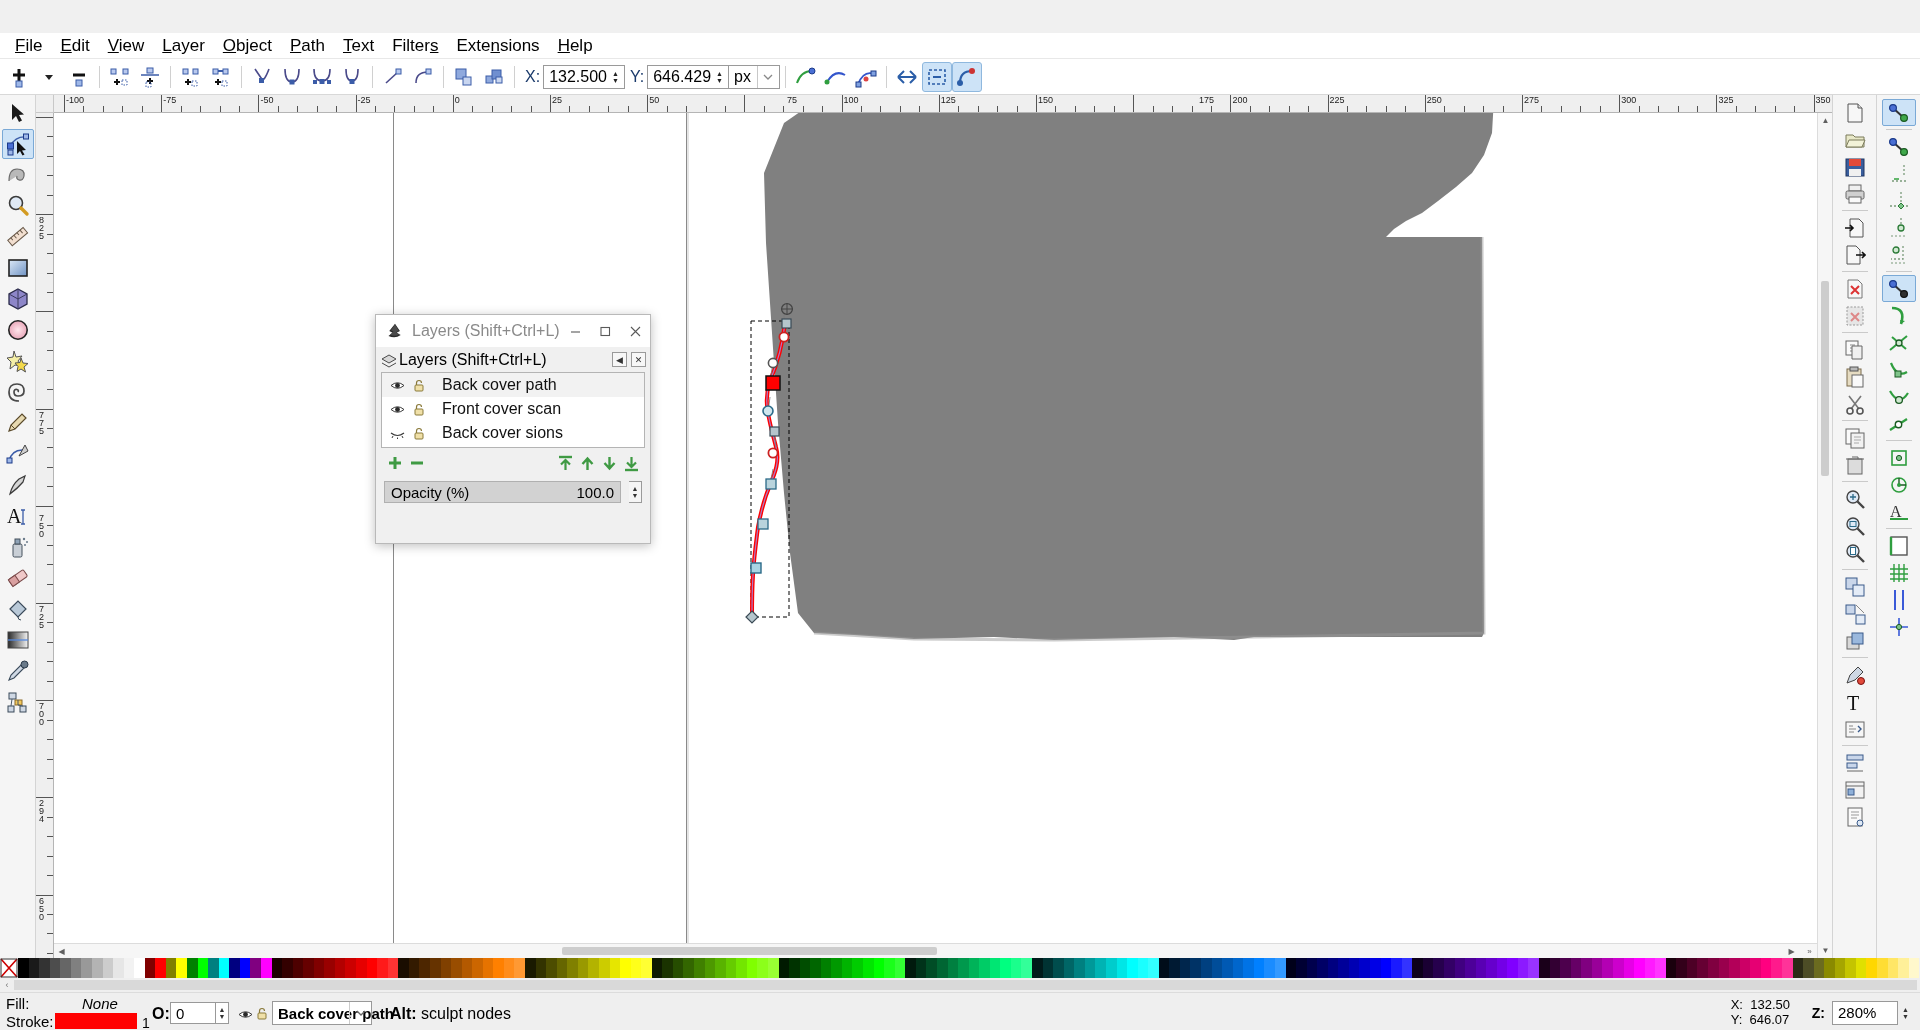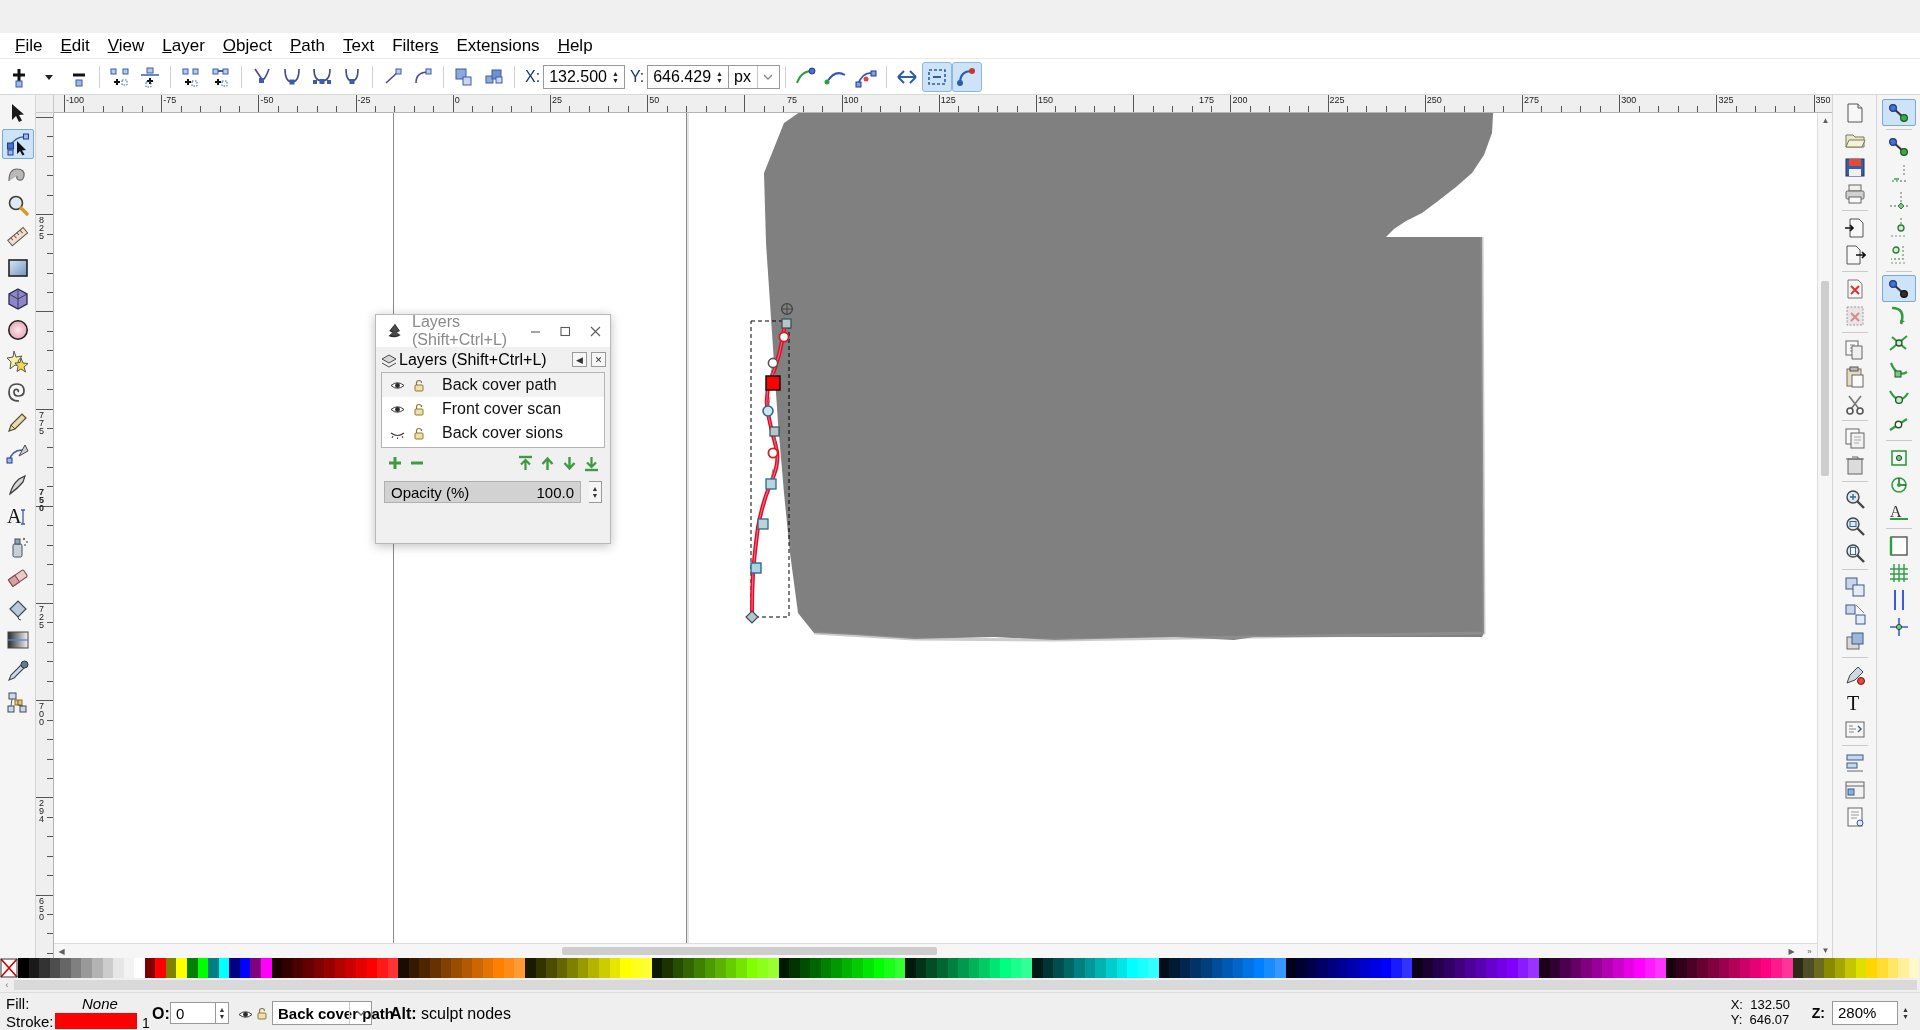--- a/index.html
+++ b/index.html
@@ -137,21 +137,21 @@
   .st-layer-arrow { position: absolute; right: 0; top: 0; width: 22px; height: 22px; display: flex; align-items: center; justify-content: center; border-left: 1px solid #ccc;}
   .st-hint { position: absolute; left: 390px; top: 12px; font-size: 16px; color: #000; }
   .st-hint b { font-weight: bold; }
   .st-xy { position: absolute; right: 130px; top: 4px; font-size: 13px; color: #000; line-height: 15px; }
   .st-zoom-label { position: absolute; right: 95px; top: 12px; font-size: 14px; font-weight: bold; }
   .st-zoom-field { position: absolute; right: 22px; top: 8px; width: 66px; height: 24px; border: 1px solid #999; background: #fff; font-size: 15px; line-height: 22px; padding-left: 5px; }
   .st-zoom-spin { position: absolute; right: 8px; top: 8px; width: 13px; height: 24px; display: flex; flex-direction: column; justify-content: center; align-items: center;}
 
   
   .layers-dialog {
-    position: absolute; left: 375px; top: 314px; width: 236px; height: 230px;
+    position: absolute; left: 375px; top: 314px; width: 276px; height: 230px;
     background: #f0f0f0; border: 1px solid #b9b9b9; box-shadow: 0 2px 10px rgba(0,0,0,0.25);
   }
   .ld-title { height: 32px; background: #fff; display: flex; align-items: center; }
   .ld-title-icon { width: 18px; height: 18px; margin: 0 8px 0 10px; position: relative; }
   .ld-title-text { font-size: 16px; color: #8a8a8a; flex: 1;}
   .ld-wbtn { width: 30px; height: 30px; display: flex; align-items: center; justify-content: center; color: #5a5a5a; font-size: 13px;}
   .ld-subbar { height: 25px; display: flex; align-items: center; background: #f0f0f0; }
   .ld-subicon { width: 16px; height: 14px; margin-left: 5px; position: relative; }
   .ld-subtext { font-size: 16px; color: #000; margin-left: 2px; flex: 1;}
   .ld-minibtn { width: 15px; height: 15px; border: 1px solid #9a9a9a; background: #f7f7f7; display: flex; align-items: center; justify-content: center; font-size: 9px; margin-right: 4px; color: #333;}
@@ -650,21 +650,21 @@
       <div class="rtick" style="top: 237.28px; right: 0px; height: 1px; width: 6px;"></div>
       <div class="rtick" style="top: 256.72px; right: 0px; height: 1px; width: 6px;"></div>
       <div class="rtick" style="top: 276.16px; right: 0px; height: 1px; width: 6px;"></div>
       <div class="rtick" style="top: 295.6px; right: 0px; height: 1px; width: 17px;"></div>
       <div class="rnumv" style="top: 297.6px;">775</div>
       <div class="rtick" style="top: 315.04px; right: 0px; height: 1px; width: 6px;"></div>
       <div class="rtick" style="top: 334.48px; right: 0px; height: 1px; width: 6px;"></div>
       <div class="rtick" style="top: 353.92px; right: 0px; height: 1px; width: 6px;"></div>
       <div class="rtick" style="top: 373.36px; right: 0px; height: 1px; width: 6px;"></div>
       <div class="rtick" style="top: 392.8px; right: 0px; height: 1px; width: 17px;"></div>
-      <div class="rnumv" style="top: 375px; font-weight: bold;">750</div>
+      <div class="rnumv" style="top: 401px;">750</div>
       <div class="rtick" style="top: 412.24px; right: 0px; height: 1px; width: 6px;"></div>
       <div class="rtick" style="top: 431.68px; right: 0px; height: 1px; width: 6px;"></div>
       <div class="rtick" style="top: 451.12px; right: 0px; height: 1px; width: 6px;"></div>
       <div class="rtick" style="top: 470.56px; right: 0px; height: 1px; width: 6px;"></div>
       <div class="rtick" style="top: 490px; right: 0px; height: 1px; width: 17px;"></div>
       <div class="rnumv" style="top: 492px;">725</div>
       <div class="rtick" style="top: 509.44px; right: 0px; height: 1px; width: 6px;"></div>
       <div class="rtick" style="top: 528.88px; right: 0px; height: 1px; width: 6px;"></div>
       <div class="rtick" style="top: 548.32px; right: 0px; height: 1px; width: 6px;"></div>
       <div class="rtick" style="top: 567.76px; right: 0px; height: 1px; width: 6px;"></div>

